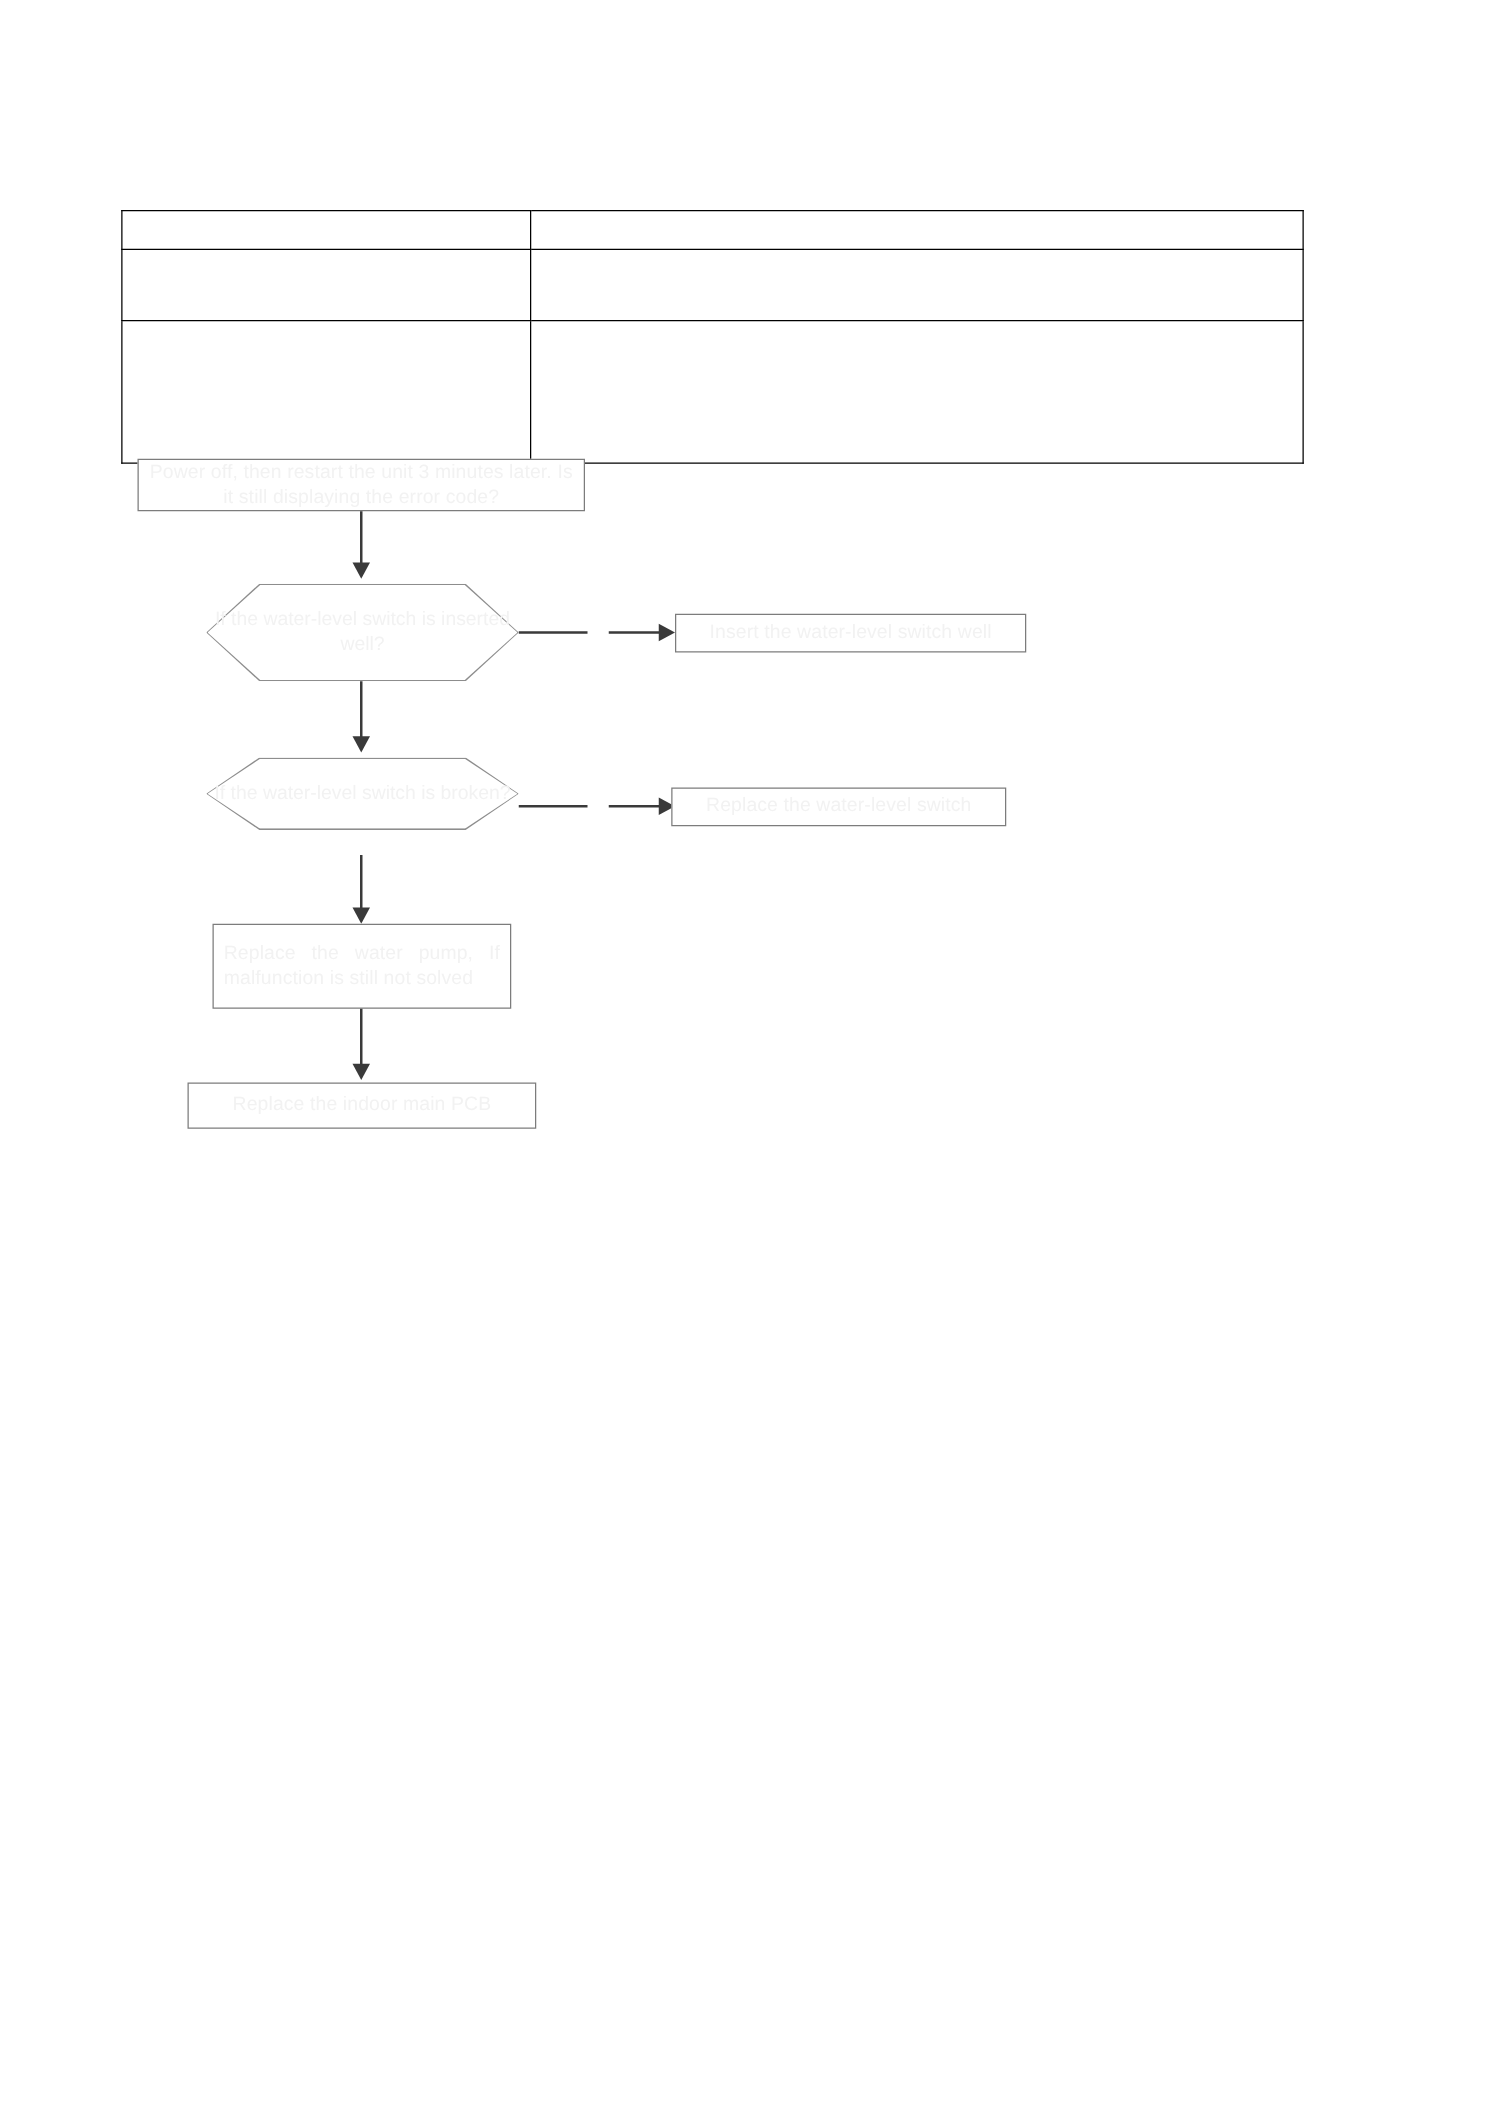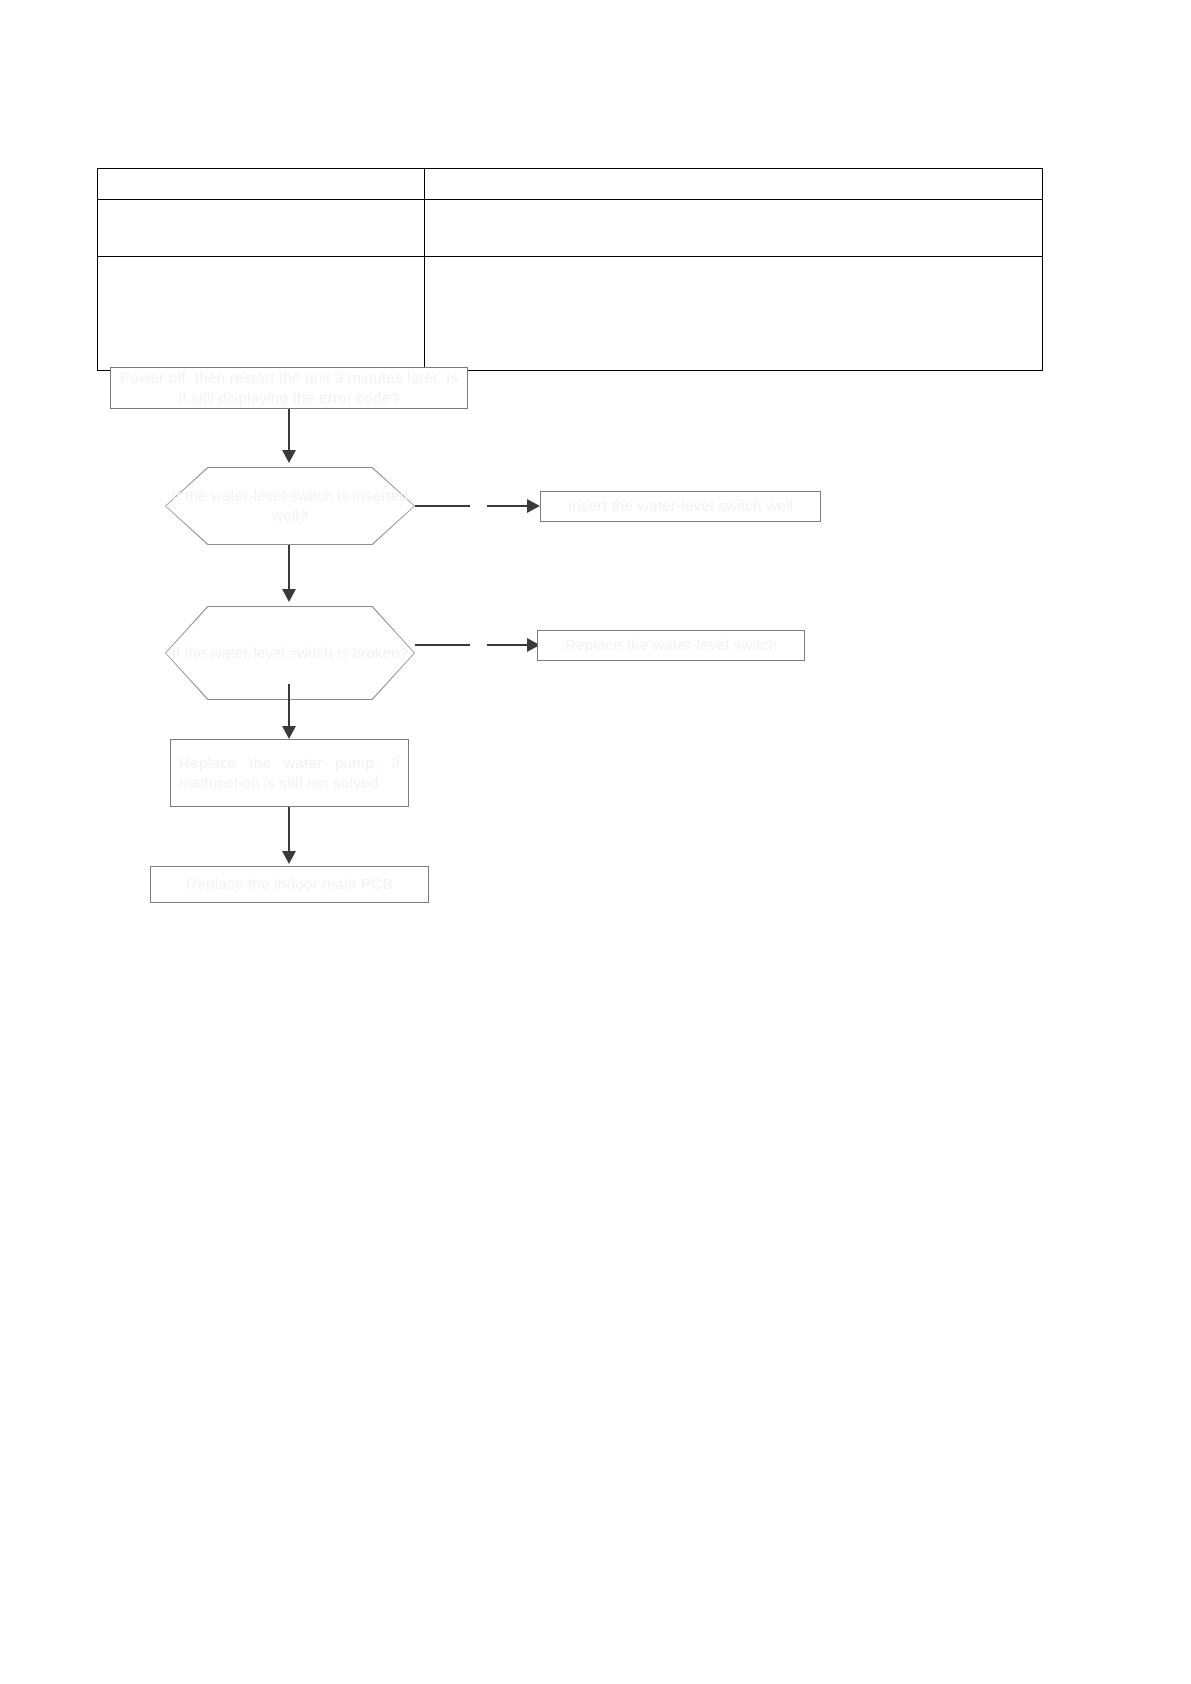--- a/index.html
+++ b/index.html
@@ -182,21 +182,21 @@
     <div class="conn h-line" style="left:487px; top:505px; width:47px;"></div>
     <div class="arrow-right" style="left:527px; top:499px;"></div>
 
     <div class="node rect" style="left:540px; top:491px; width:281px; height:31px;">
       <span class="inner">Insert the water-level switch well</span>
     </div>
 
     <div class="conn v-line" style="left:288px; top:545px; height:50px;"></div>
     <div class="arrow-down" style="left:282px; top:589px;"></div>
 
-    <div class="hex" style="left:165px; top:606px; width:250px; height:94px;">
+    <div class="hex" style="left:165px; top:606px; width:250px; height:58px;">
       <div class="hex-border"></div>
       <div class="hex-fill"></div>
       <div class="hex-text">
         <span>If the water-level switch is broken?</span>
       </div>
     </div>
 
     <div class="conn h-line" style="left:415px; top:644px; width:55px;"></div>
     <div class="conn h-line" style="left:487px; top:644px; width:47px;"></div>
     <div class="arrow-right" style="left:527px; top:638px;"></div>

